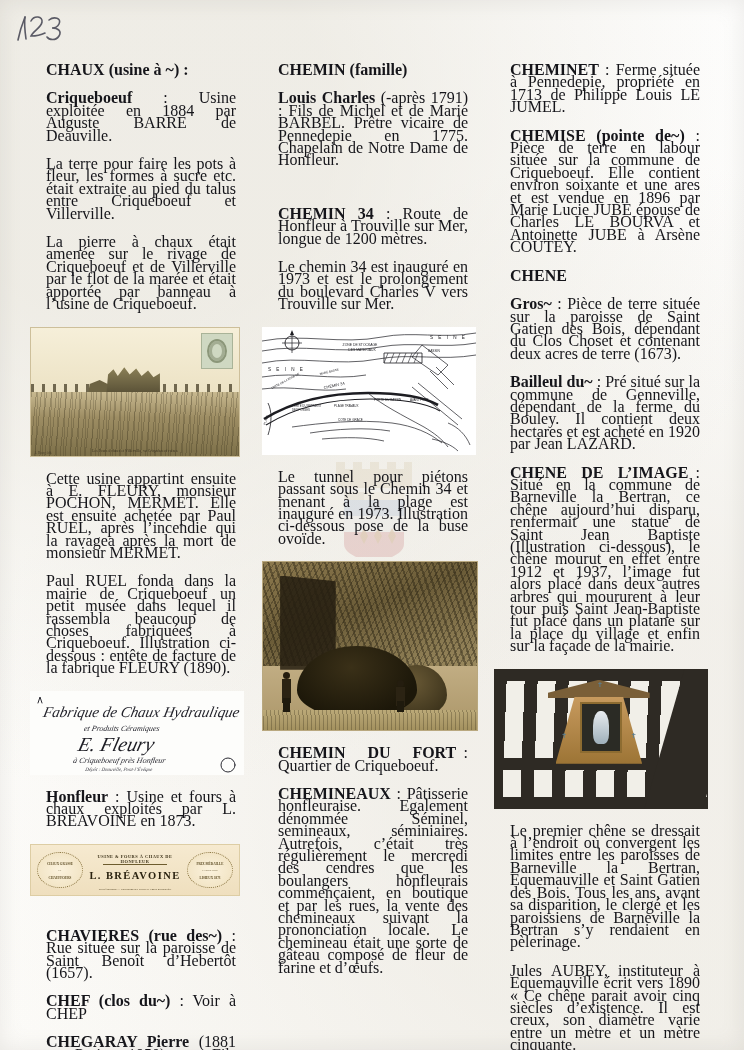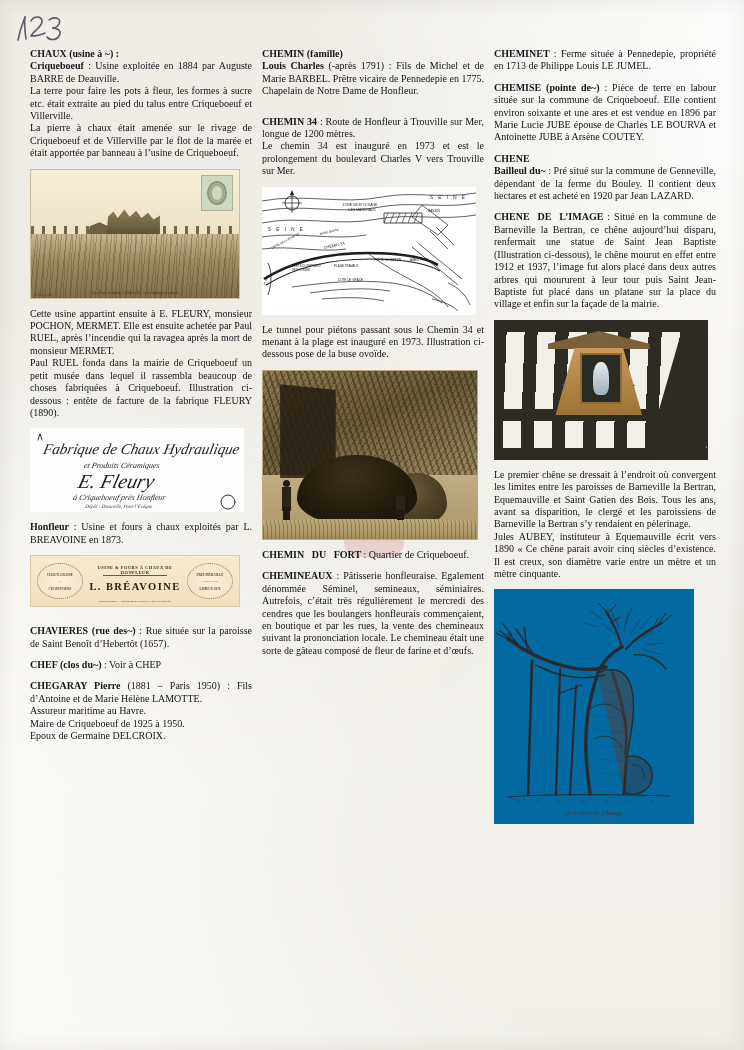--- a/index.html
+++ b/index.html
@@ -19,21 +19,21 @@
     box-shadow:inset 0 0 22px rgba(120,115,105,.14);}
 
   .pagenum{position:absolute;left:12px;top:8px;width:70px;height:40px;z-index:30;}
   .pagenum svg{display:block}
 
   .cols{position:absolute;left:0;top:0;width:744px;height:1050px;z-index:5;}
   .col{position:absolute;top:48px;width:222px;}
   .c1{left:30px;} .c2{left:262px;} .c3{left:494px;}
 
   .blk{margin-bottom:9px;}
-  p.t{margin:0;font-size:10px;line-height:12.4px;text-align:justify;
+  p.t{margin:16px;font-size:16px;line-height:12.4px;text-align:justify;
       color:#15151a;text-justify:inter-word;hyphens:none;}
   b{font-weight:bold;}
   .sp{height:9px;}
 
   
   .fig{position:relative;margin:7px 0 9px 0;}
 
   
   .postcard{width:208px;height:128px;position:relative;border:1px solid #cdbf9a;
     background:linear-gradient(#f2e9cf,#e9dfc0 55%,#e2d6b2);overflow:hidden;}
@@ -373,20 +373,21 @@
       <div class="blk">
         <p class="t"><b>CHEMINET</b> : Ferme située à Pennedepie, propriété en 1713 de Philippe Louis LE JUMEL.</p>
       </div>
 
       <div class="blk">
         <p class="t"><b>CHEMISE (pointe de~)</b> : Pièce de terre en labour située sur la commune de Criqueboeuf. Elle contient environ soixante et une ares et est vendue en 1896 par Marie Lucie JUBE épouse de Charles LE BOURVA et Antoinette JUBE à Arsène COUTEY.</p>
       </div>
 
       <div class="blk">
         <p class="t"><b>CHENE</b></p>
+        <p class="t"><b>Gros~</b> : Pièce de terre située sur la paroisse de Saint Gatien des Bois, dépendant du Clos Choset et contenant deux acres de terre (1673).</p>
         <p class="t"><b>Bailleul du~</b> : Pré situé sur la commune de Genneville, dépendant de la ferme du Bouley. Il contient deux hectares et est acheté en 1920 par Jean LAZARD.</p>
       </div>
 
       <div class="blk">
         <p class="t"><b>CHENE&nbsp;&nbsp;DE&nbsp;&nbsp;L’IMAGE</b> : Situé en la commune de Barneville la Bertran, ce chêne aujourd’hui disparu, renfermait une statue de Saint Jean Baptiste (Illustration ci-dessous), le chêne mourut en effet entre 1912 et 1937, l’image fut alors placé dans deux autres arbres qui moururent à leur tour puis Saint Jean-Baptiste fut placé dans un platane sur la place du village et enfin sur la façade de la mairie.</p>
       </div>
 
       <div class="fig">
         <div class="niche">
           <div class="ni-wall"></div>

